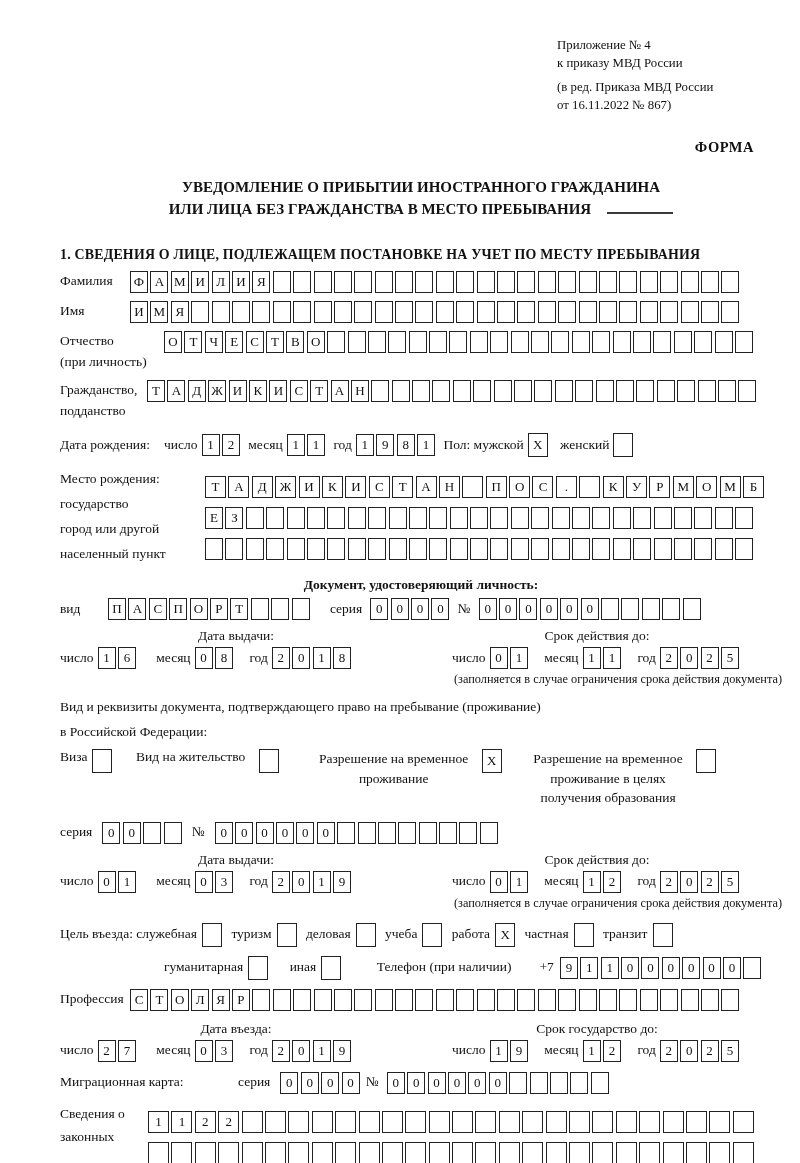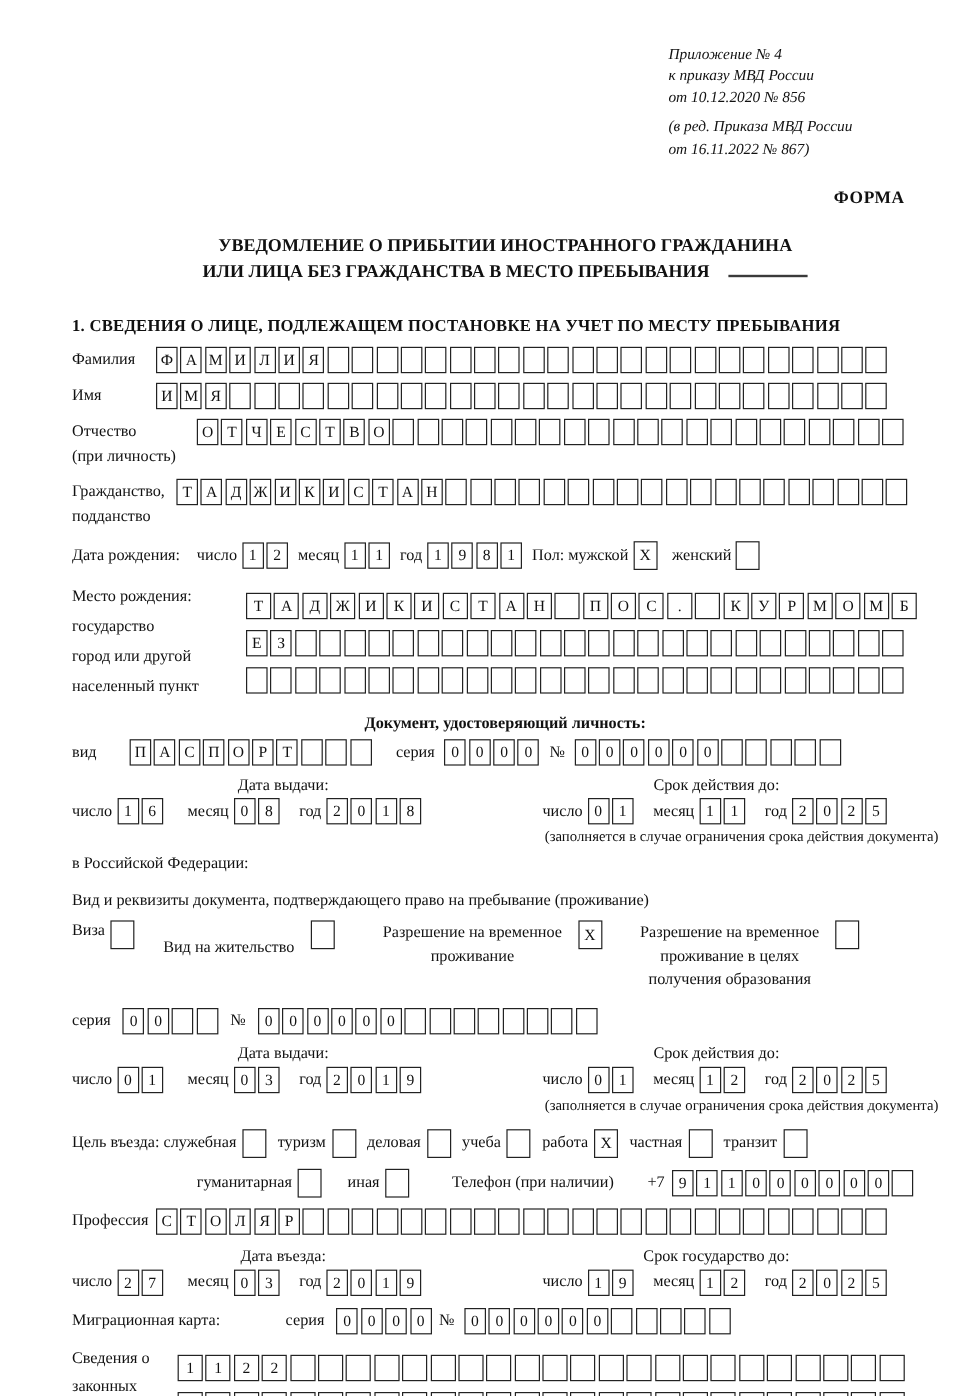--- a/index.html
+++ b/index.html
@@ -1,18 +1,18 @@
 <!DOCTYPE html>
 <html lang="ru"><head>
 <meta charset="utf-8">
 <style>
   html,body{margin:0;padding:0;background:#fff;color:#111;}
   body{width:800px;min-height:1163px;font-family:"Liberation Serif","DejaVu Serif",serif;}
   .page{box-sizing:border-box;width:800px;padding:36px 18px 20px 60px;}
-  .refs{margin-left:497px;width:210px;font-size:12.8px;line-height:1.42;font-style:italic;}
+  .refs{margin-left:497px;width:210px;font-size:12.8px;line-height:1.42;}
   .refs-sub{margin-top:6px;}
   .forma{margin-top:24px;text-align:right;padding-right:28px;font-weight:bold;font-size:14.5px;letter-spacing:.5px;}
   .title{margin-top:20px;text-align:center;font-weight:bold;font-size:15px;line-height:1.5;}
   .tunder{display:inline-block;width:66px;border-bottom:2.2px solid #3a3a3a;margin-left:16px;height:.85em;}
   .sec{margin-top:26px;font-weight:bold;font-size:13.9px;letter-spacing:.2px;}
   .frow{display:flex;align-items:flex-start;margin-top:8px;}
   .lbl{font-size:13.5px;line-height:1.55;}
   .lblcol{flex:0 0 auto;}
   .cells{white-space:nowrap;display:inline-block;line-height:0;}
   .cell{display:inline-block;width:16px;height:20px;border:1.6px solid #222;margin-right:2.4px;
@@ -36,21 +36,20 @@
   .mt4{margin-top:4px;} .mt10{margin-top:10px;}
 </style>
 </head>
 <body>
 
 <div class="page">
 
   <div class="refs">
     <div>Приложение № 4</div>
     <div>к приказу МВД России</div>
-    <div>от 10.12.2020 № 856</div>
     <div class="refs-sub">
       <div>(в ред. Приказа МВД России</div>
       <div>от 16.11.2022 № 867)</div>
     </div>
   </div>
 
   <div class="forma">ФОРМА</div>
 
   <div class="title">
     <div>УВЕДОМЛЕНИЕ О ПРИБЫТИИ ИНОСТРАННОГО ГРАЖДАНИНА</div>
@@ -174,31 +173,31 @@
         <span class="gap6"></span>
         <span class="dgroup">
             <span class="lbl">год</span>
           <span class="cells"><span class="cell">2</span><span class="cell">0</span><span class="cell">2</span><span class="cell">5</span></span>
           </span>
       </div>
       <div class="note">(заполняется в случае ограничения срока действия документа)</div>
     </div>
   </div>
 
+  <div class="lbl mt10">Вид и реквизиты документа, подтверждающего право на пребывание (проживание)</div>
   <div class="lbl mt4">в Российской Федерации:</div>
-  <div class="lbl mt10">Вид и реквизиты документа, подтверждающего право на пребывание (проживание)</div>
 
   <div class="frow" style="margin-top:6px;">
     <span class="opt">
       <span class="optlbl" style="margin-right:4px;">Виза</span>
       <span class="cells chk"><span class="cell">&nbsp;</span></span>
     </span>
     <span style="width:22px;"></span>
     <span class="opt">
-      <span class="optlbl" style="margin-right:14px;margin-top:14px;">Вид на жительство</span>
+      <span class="optlbl" style="margin-right:14px;">Вид на жительство</span>
       <span class="cells chk"><span class="cell">&nbsp;</span></span>
     </span>
     <span style="width:24px;"></span>
     <span class="opt">
       <span class="optlbl c2">Разрешение на временное проживание</span>
       <span class="cells chk"><span class="cell">X</span></span>
     </span>
     <span style="width:16px;"></span>
     <span class="opt">
       <span class="optlbl c3">Разрешение на временное проживание в целях получения образования</span>

